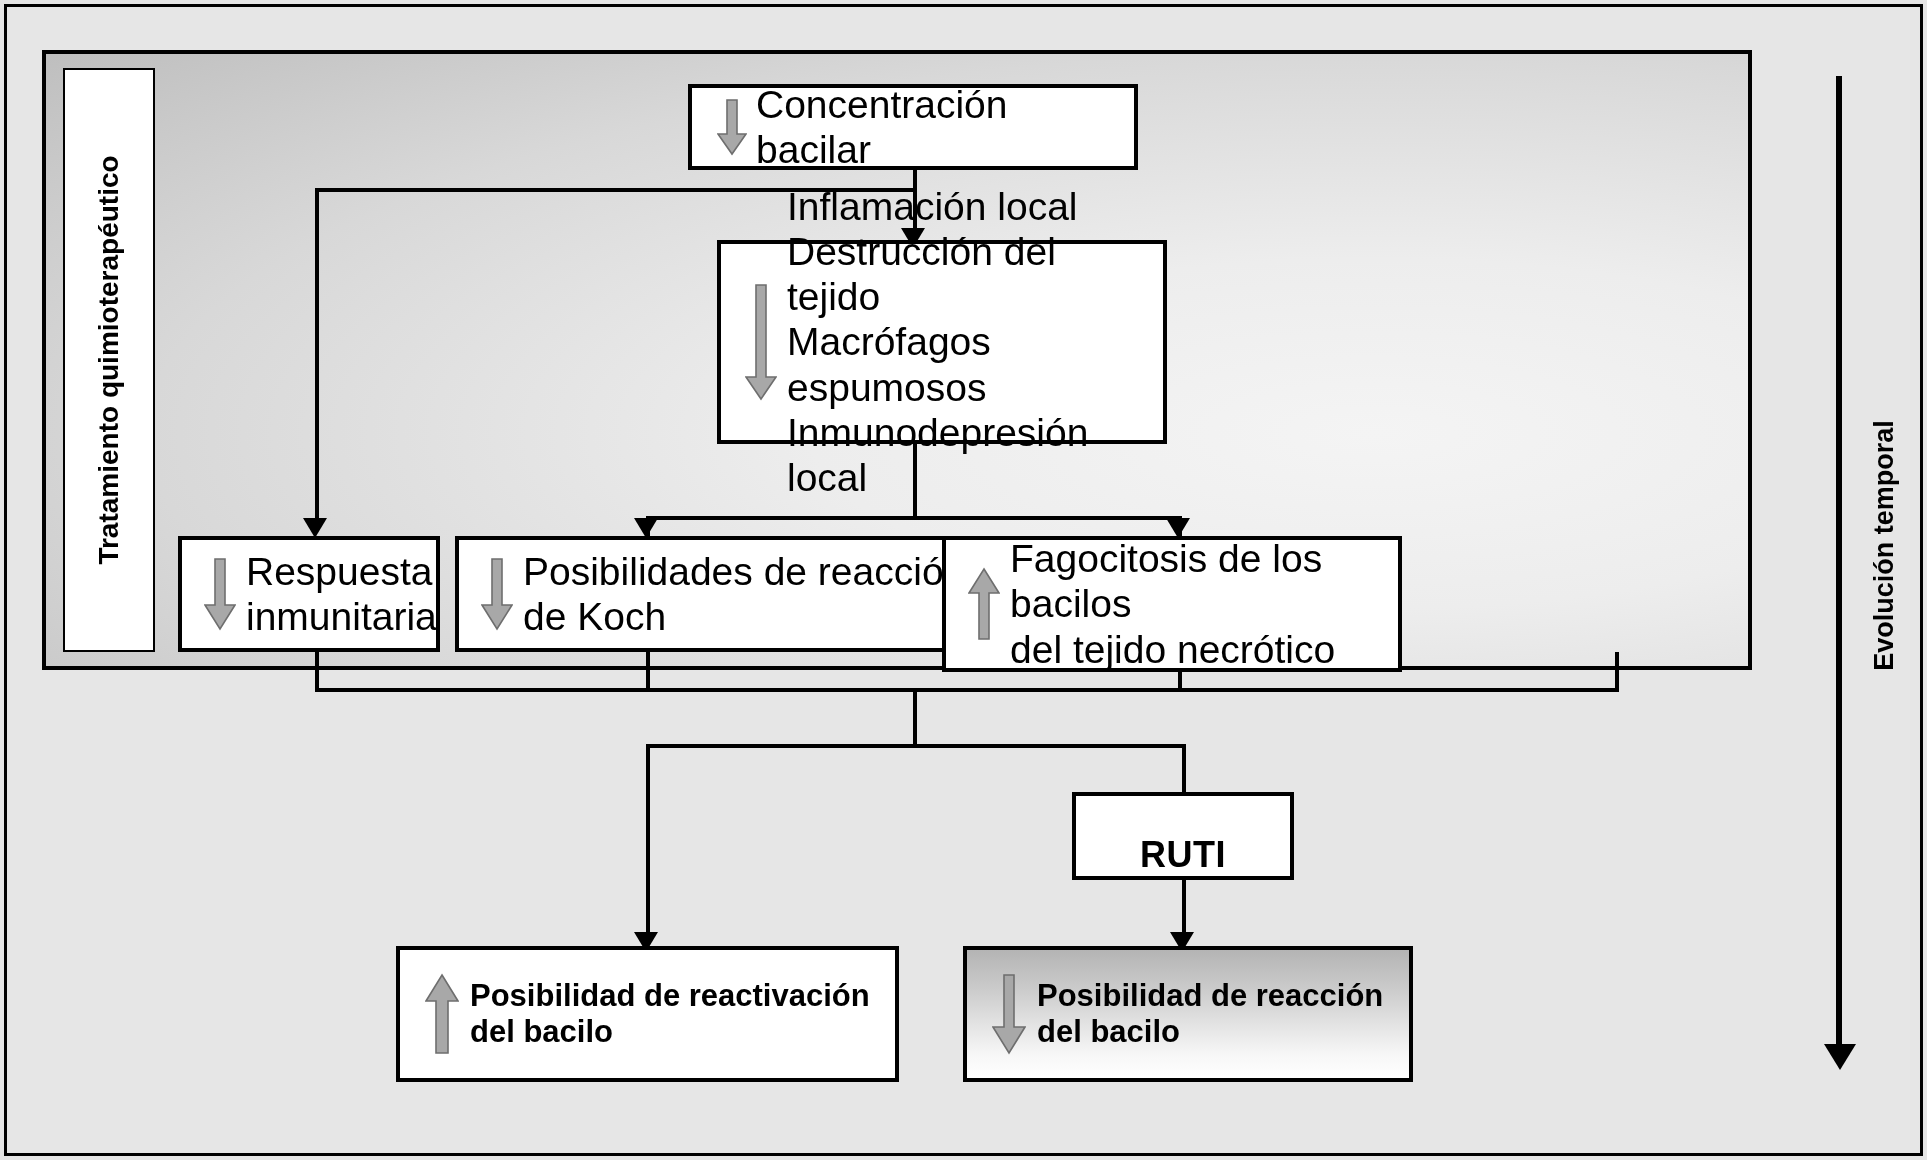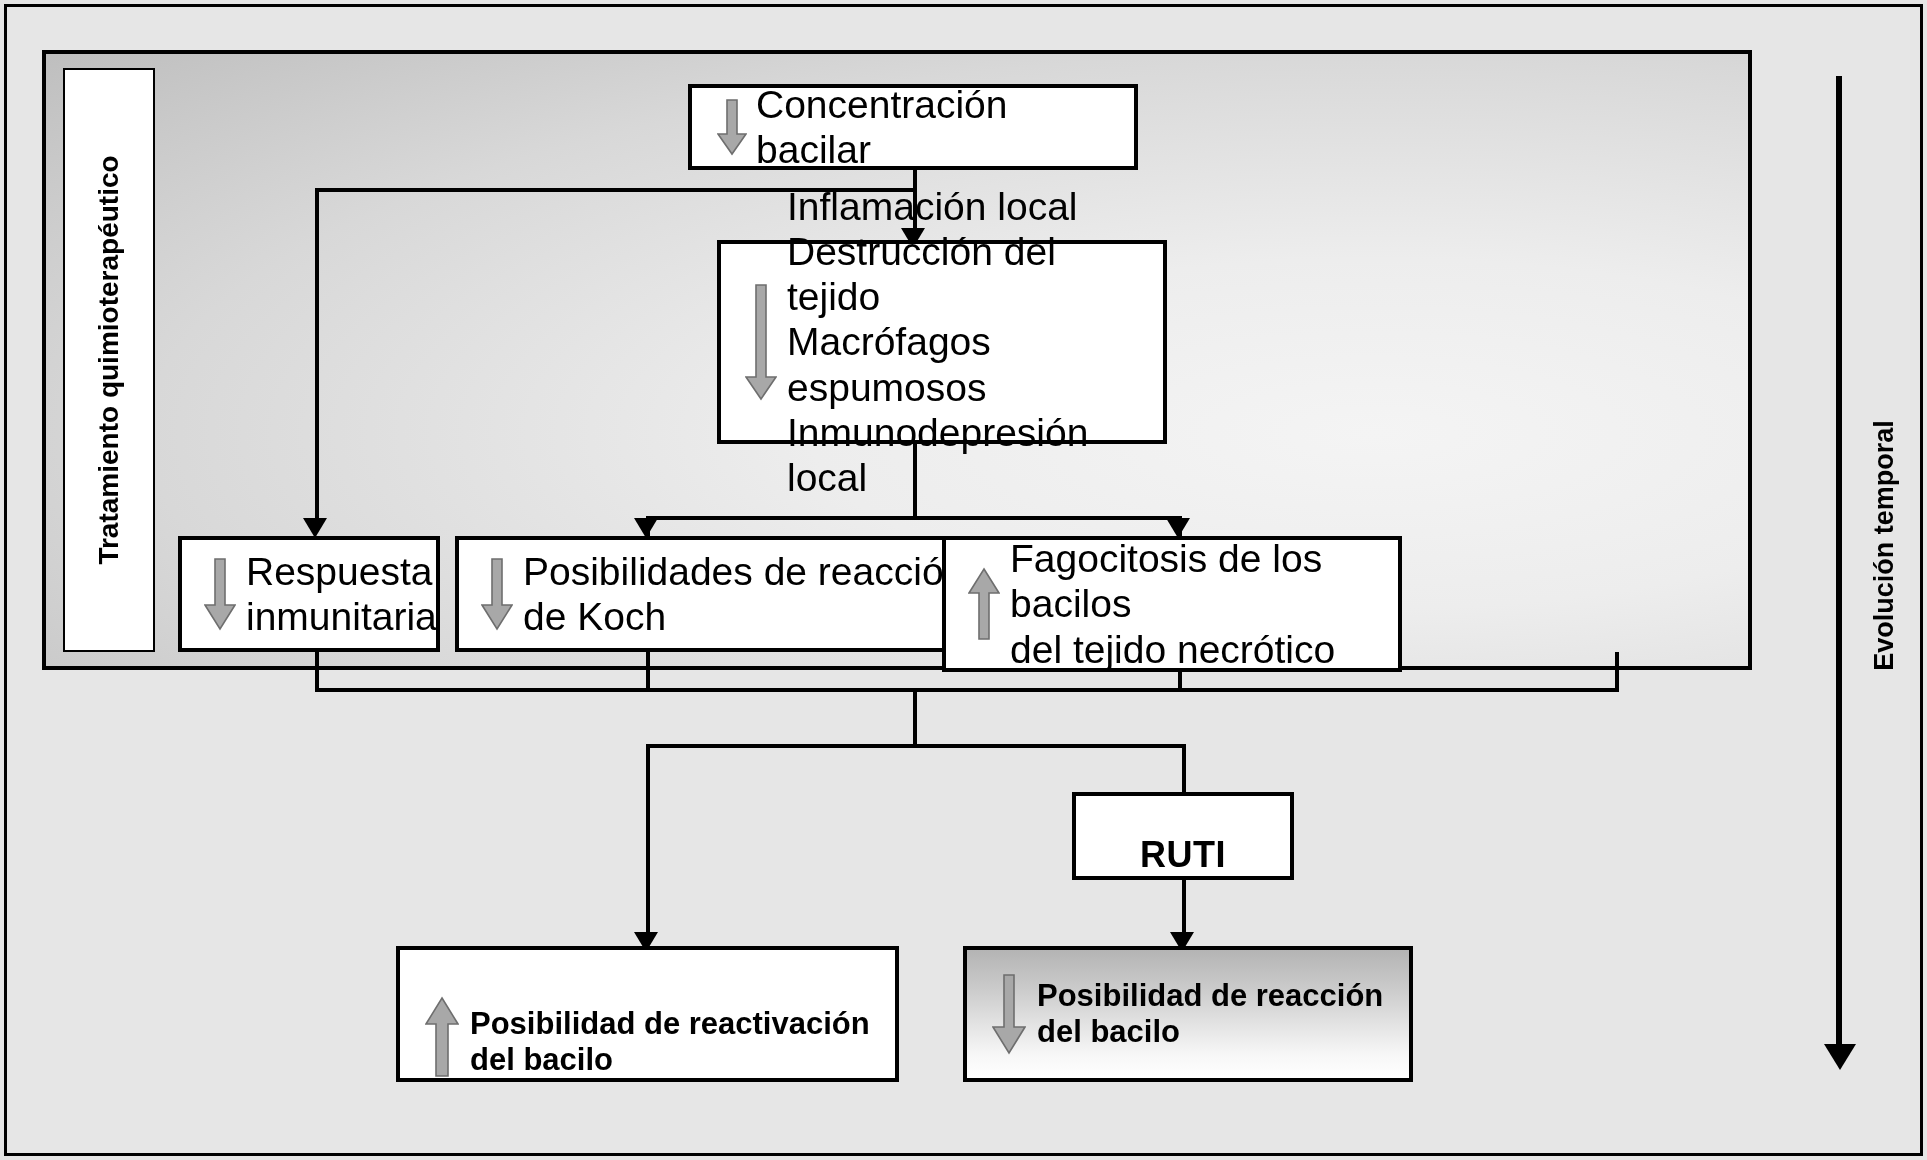--- a/index.html
+++ b/index.html
@@ -150,21 +150,21 @@
     </span>
     <span class="txt">Fagocitosis de los bacilos
 del tejido necrótico</span>
   </div>
 
 
   <div class="node" id="ruti" style="left:1072px;top:792px;width:222px;height:88px;">
     <span class="txt">RUTI</span>
   </div>
 
-  <div class="node bold" id="node-reactivacion" style="left:396px;top:946px;width:503px;height:136px;padding:0 14px;align-items:flex-end;">
+  <div class="node bold" id="node-reactivacion" style="left:396px;top:946px;width:503px;height:136px;padding:0 14px;">
     <span class="arrow-slot" style="width:56px;">
       <svg class="glyph" width="34" height="82" viewBox="0 0 34 82" aria-hidden="true">
         <polygon points="17,2 33,28 23,28 23,80 11,80 11,28 1,28" fill="#a8a8a8" stroke="#6e6e6e" stroke-width="1.6"></polygon>
       </svg>
     </span>
     <span class="txt">Posibilidad de reactivación
 del bacilo</span>
   </div>
 
   <div class="node bold" id="node-reaccion" style="left:963px;top:946px;width:450px;height:136px;padding:0 14px;">

